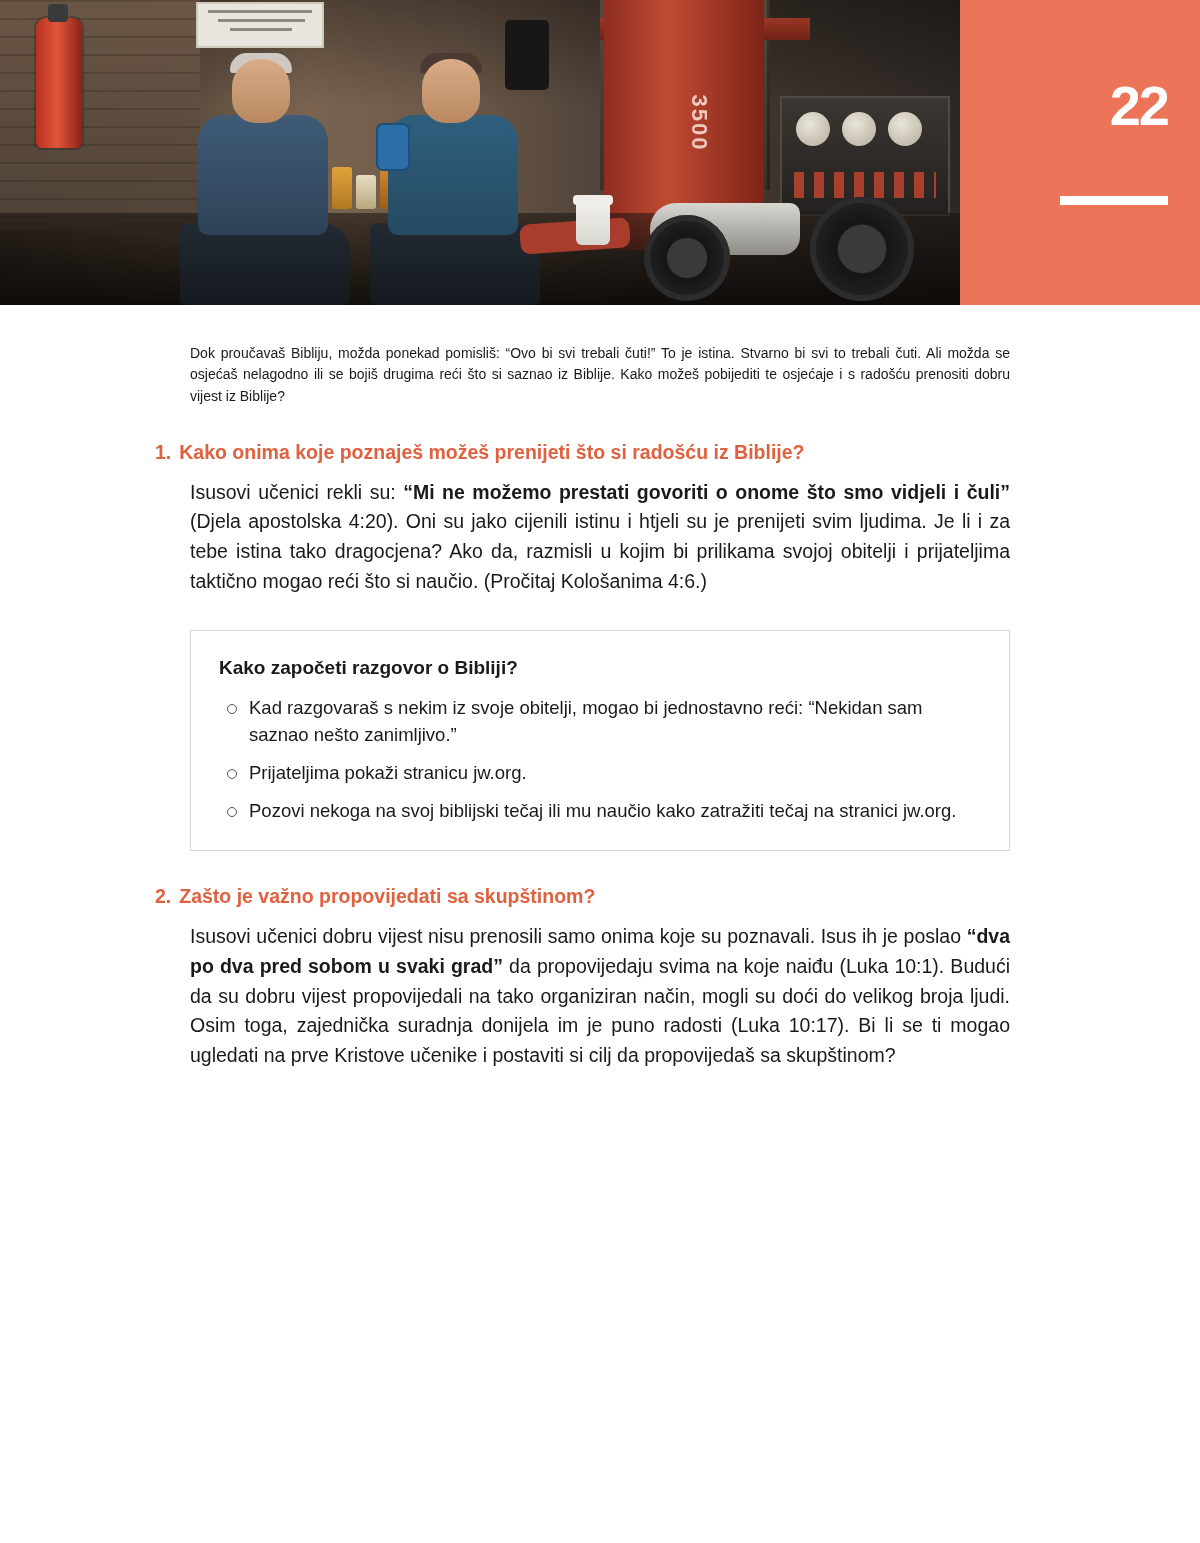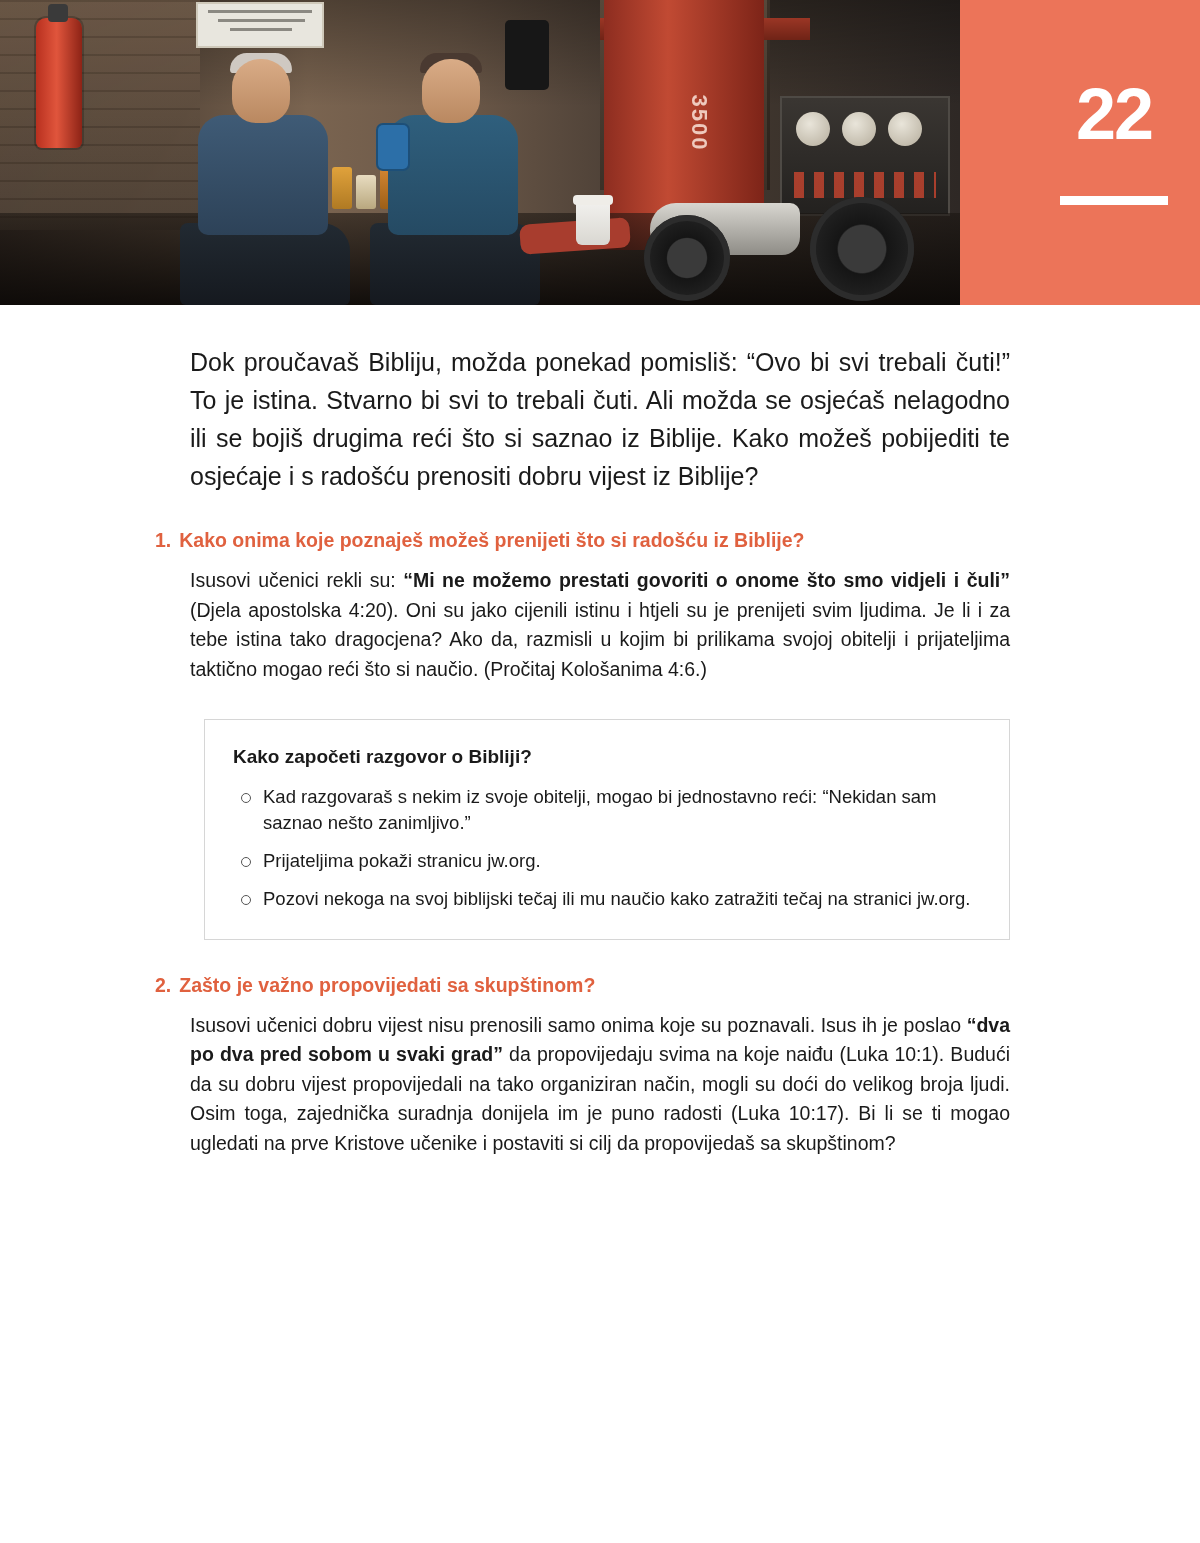--- a/index.html
+++ b/index.html
@@ -179,23 +179,23 @@
   .bottle.b3 { left: 380px; height: 46px; background: linear-gradient(180deg,#d98a34,#9c5f18); }
 
   .hero-number {
     width: 240px;
     height: 305px;
     background: #ec7459;
     position: relative;
   }
   .hero-number .num {
     position: absolute;
-    right: 48px;
+    right: 32px;
     top: 78px;
-    font-size: 72px;
+    font-size: 56px;
     font-weight: 700;
     color: #ffffff;
     line-height: 1;
     letter-spacing: -2px;
   }
   .hero-number .rule {
     position: absolute;
     right: 32px;
     top: 196px;
     width: 108px;
@@ -212,21 +212,21 @@
     line-height: 1.12;
     font-weight: 700;
     color: #111111;
     margin: 48px 0 0 0;
     letter-spacing: -0.5px;
     max-width: 760px;
   }
   .body-block {
     margin-left: 35px;
     margin-top: 38px;
-    font-size: 25px;
+    font-size: 14px;
     line-height: 1.52;
     text-align: justify;
     color: #1a1a1a;
   }
   .q-head {
     margin-top: 34px;
     font-size: 19.5px;
     font-weight: 700;
     color: #e0613f;
     display: flex;
@@ -236,21 +236,21 @@
   .q-body {
     margin-left: 35px;
     margin-top: 14px;
     font-size: 19.5px;
     line-height: 1.52;
     text-align: justify;
   }
   .q-body b, .body-block b { font-weight: 700; }
 
   .box {
-    margin: 34px 0 0 49px;
+    margin: 34px 0 0 35px;
     border: 1px solid #d6d6d6;
     padding: 26px 30px 26px 28px;
     background: #ffffff;
   }
   .box-title {
     font-size: 19px;
     font-weight: 700;
     margin-bottom: 16px;
   }
   .box ul {

